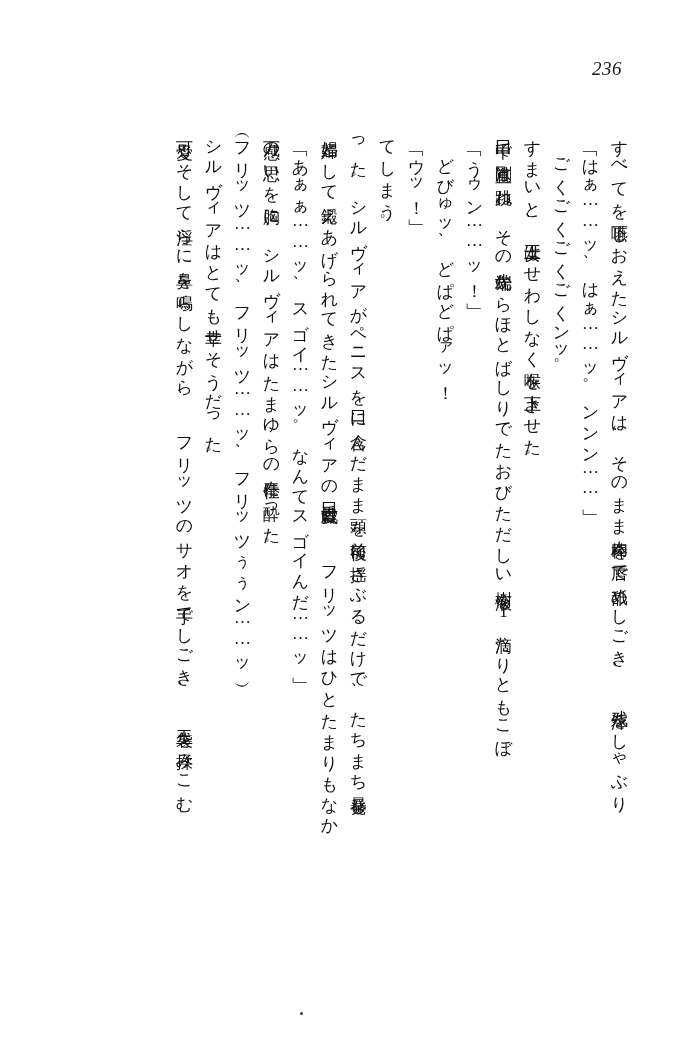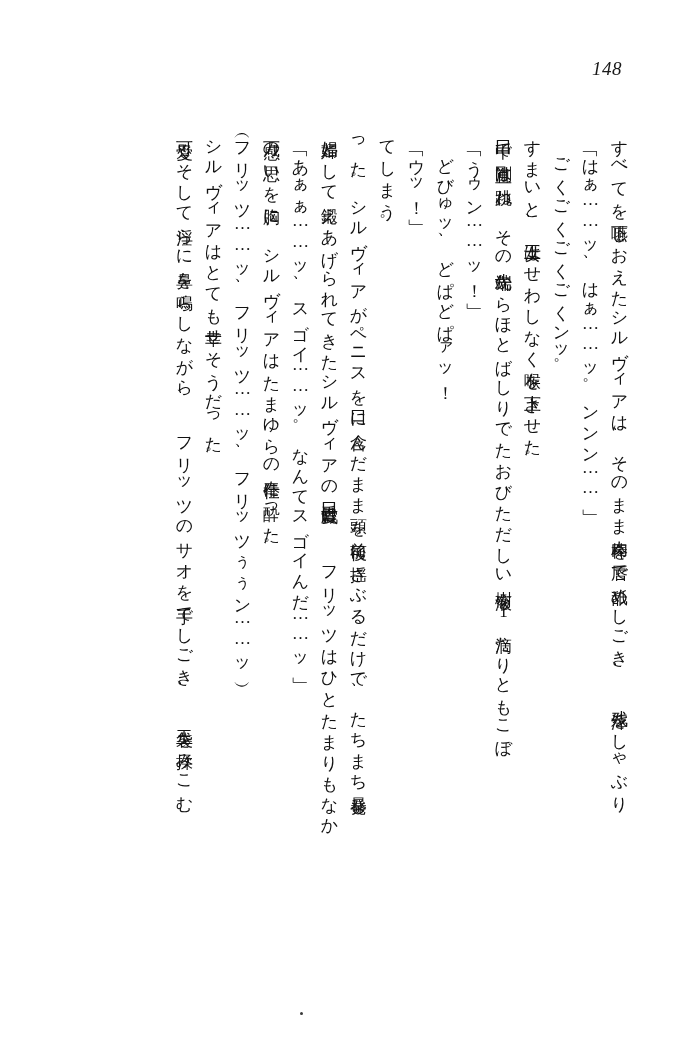--- a/index.html
+++ b/index.html
@@ -57,21 +57,21 @@
     height: 3px;
     background: #3a3a3a;
     border-radius: 50%;
   }
 </style>
 </head>
 <body>
 
 <div class="page">
 
-  <div class="page-number">148</div>
+  <div class="page-number">236</div>
 
   <div class="text-block">
     <div class="line">可愛くそして淫らに鼻を鳴らしながら、　フリッツのサオを手でしごき、　玉袋を揉みこむ</div>
     <div class="line">シルヴィアはとても幸せそうだった。</div>
     <div class="line">（フリッツ……ッ、フリッツ……ッ、フリッツぅぅン……ッ）</div>
     <div class="line">万感の思いを胸に、シルヴィアはたまゆらの奉仕に酔った。</div>
     <div class="line indent1">「あぁぁ……ッ、スゴイ……ッ。なんてスゴイんだ……ッ」</div>
     <div class="line">娼婦として鍛えあげられてきたシルヴィアの口舌愛戯に、　フリッツはひとたまりもなか</div>
     <div class="line">った。シルヴィアがペニスを口に含んだまま頭を前後に揺さぶるだけで、たちまち暴発し</div>
     <div class="line">てしまう。</div>

